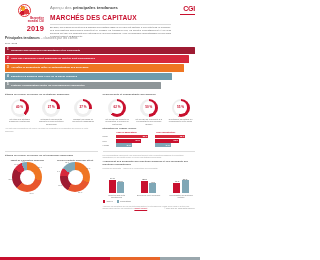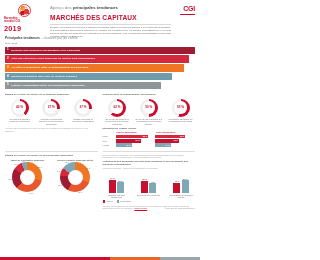--- a/index.html
+++ b/index.html
@@ -9,21 +9,21 @@
     background: #ffffff;
     color: #3c3c3c;
     font-size: 2.3px;
     line-height: 1.25;
     -webkit-font-smoothing: none;
   }
   .page { position: relative; width: 200px; height: 260px; overflow: hidden; background:#fff; }
 
   
   .header { display: flex; align-items: flex-start; padding: 3px 5px 0 4px; height: 36px; }
-  .brand { width: 40px; text-align: left; padding-top: 1px; flex: 0 0 40px; }
+  .brand { width: 40px; text-align: right; padding-top: 1px; flex: 0 0 40px; }
   .brand-globe {
     width: 13px; height: 13px; margin: 0 auto 1px auto; border-radius: 50%;
     background:
       radial-gradient(circle at 35% 30%, #f5a623 0 22%, transparent 23%),
       radial-gradient(circle at 68% 62%, #e03a3e 0 26%, transparent 27%),
       radial-gradient(circle at 30% 72%, #c8102e 0 18%, transparent 19%),
       #ffffff;
     border: 0.7px solid #e03a3e;
     position: relative;
   }

